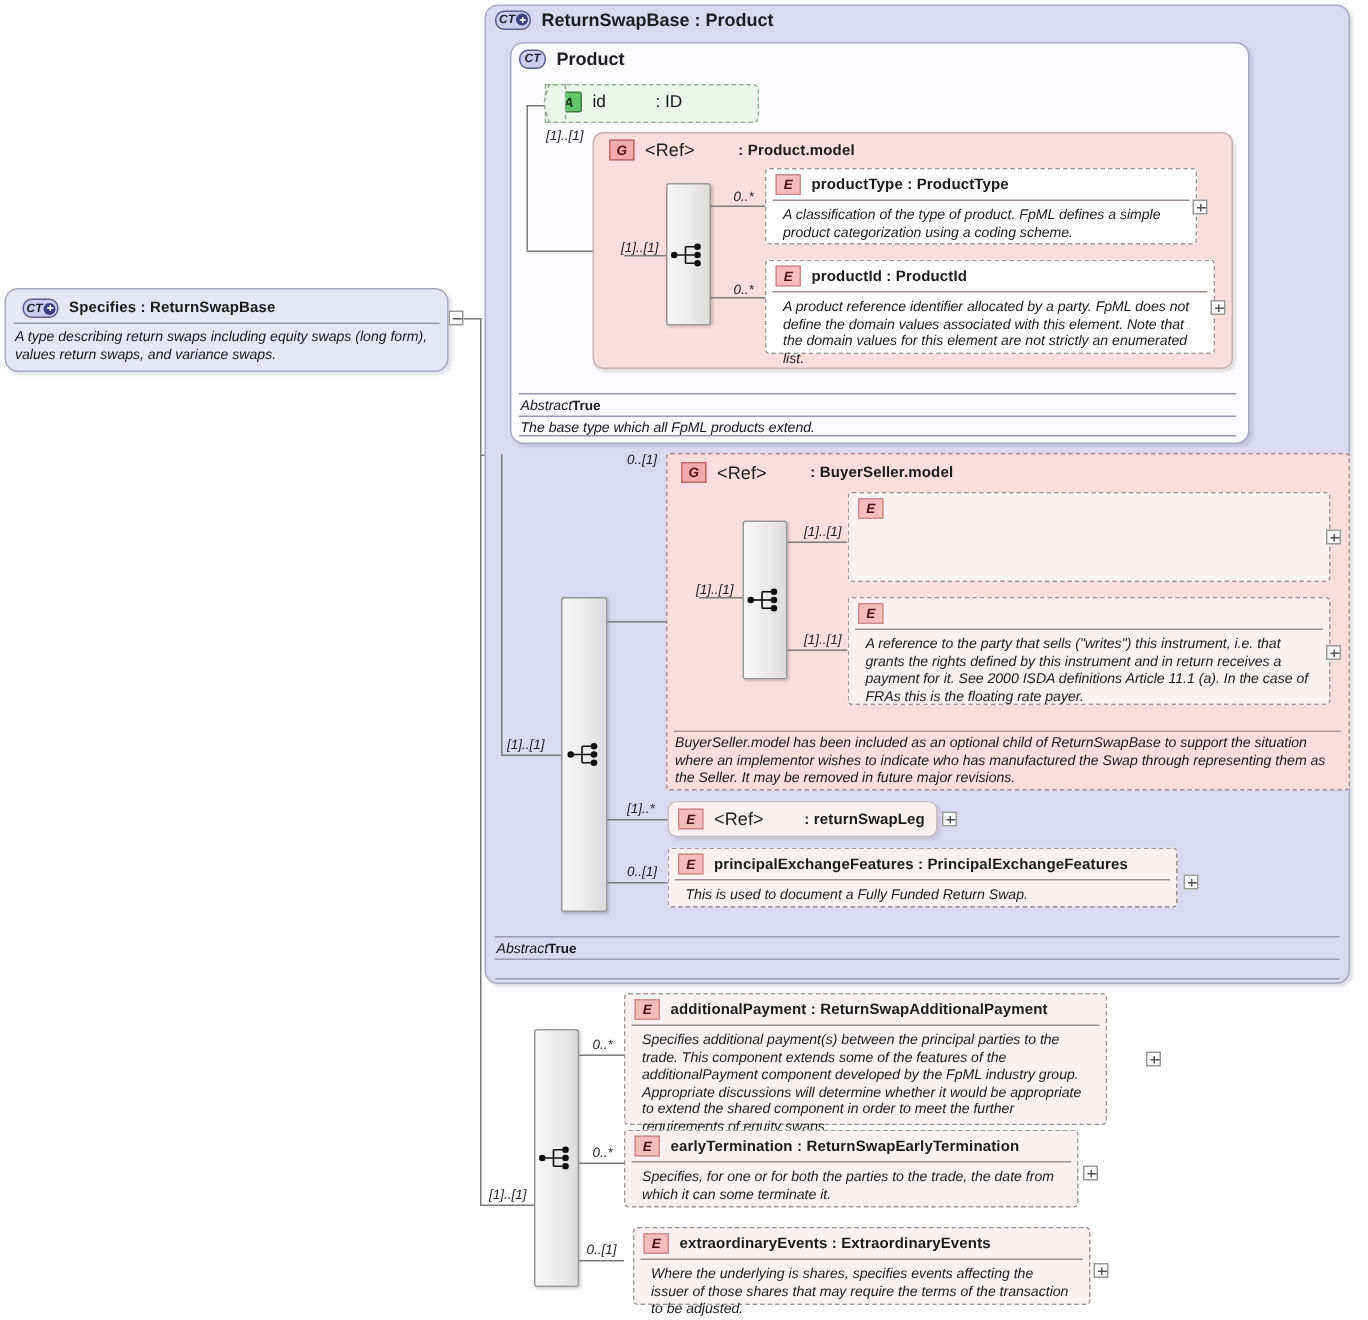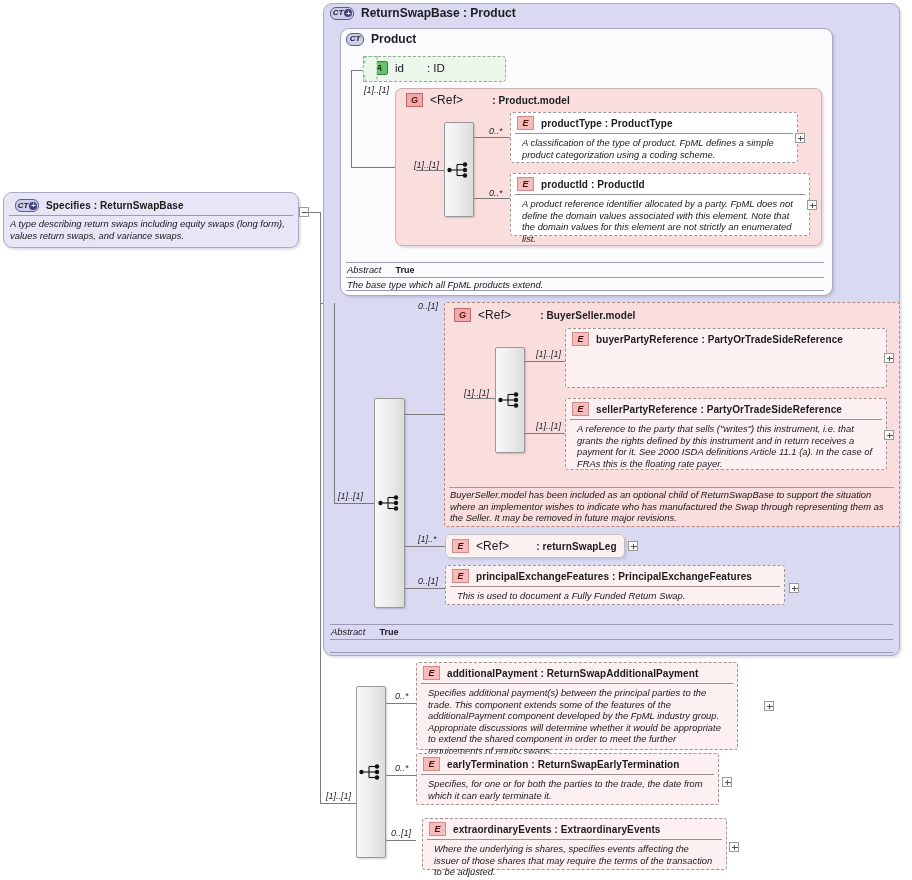--- a/index.html
+++ b/index.html
@@ -152,21 +152,21 @@
   }
 
   
   .footer-row {
     position: absolute;
     font-size: 9.4px;
     color: #16161c;
     white-space: nowrap;
   }
   .footer-row .k { font-style: italic; }
-  .footer-row .v { font-weight: bold; font-style: normal; padding-left: 14px; font-size: 9px;}
+  .footer-row .v { font-weight: bold; font-style: normal; font-size: 9px;}
   .hrule { position: absolute; border-top: 1px solid #9a9ab4; }
 
   
   .seq {
     position: absolute;
     border: 1px solid #999;
     border-radius: 2px;
     background: linear-gradient(to right, #f7f7f7 0%, #eeeeee 45%, #dcdcdc 100%);
     box-shadow: 1px 1px 2px rgba(0,0,0,.18);
   }
@@ -239,21 +239,21 @@
   </div>
 
   <div class="ln v" style="left:351px; top:70px; height:97px;"></div>
   <div class="ln h" style="left:351px; top:70px; width:12px;"></div>
   <div class="ln h" style="left:351px; top:167px; width:65px;"></div>
 
   <div class="attr" style="left:363px; top:56px; width:143px; height:26px;">
     <div class="node-head" style="padding-top:4px;">
       <span class="badge badge-a">A</span>
       <span style="font-size:11.5px; color:#16161c;">id</span>
-      <span style="font-size:11.5px; color:#16161c; margin-left:16px;">: ID</span>
+      <span style="font-size:11.5px; color:#16161c; margin-left:26px;">: ID</span>
     </div>
   </div>
 
   <svg width="16" height="26" style="position:absolute; left:362px; top:56px;">
     <polygon points="15,0.5 4,0.5 0.5,13 4,25.5 15,25.5" fill="#eaf7ea" stroke="#8fae8f" stroke-dasharray="3,2"></polygon>
   </svg>
 
   <div class="card" style="left:364px; top:85px;">[1]..[1]</div>
 
   <div class="g-frame solid" style="left:395px; top:88px; width:427px; height:158px;"></div>
@@ -363,29 +363,27 @@
   <div class="ln h" style="left:466px; top:398px; width:29px;"></div>
 
   <div class="ln h" style="left:525px; top:361px; width:40px;"></div>
   <div class="ln h" style="left:525px; top:433px; width:40px;"></div>
   <div class="card" style="left:536px; top:349px;">[1]..[1]</div>
   <div class="card" style="left:536px; top:421px;">[1]..[1]</div>
 
   <div class="el" style="left:565px; top:328px; width:322px; height:60px;">
     <div class="node-head">
       <span class="badge badge-e">E</span>
-      <span class="node-title">buyerPartyReference : PartyOrTradeSideReference</span>
     </div>
   </div>
   <div class="exp plus" style="left:884px; top:353px;"></div>
 
   <div class="el" style="left:565px; top:398px; width:322px; height:72px;">
     <div class="node-head">
       <span class="badge badge-e">E</span>
-      <span class="node-title">sellerPartyReference : PartyOrTradeSideReference</span>
     </div>
     <div class="node-doc">A reference to the party that sells ("writes") this instrument, i.e. that grants the rights defined by this instrument and in return receives a payment for it. See 2000 ISDA definitions Article 11.1 (a). In the case of FRAs this is the floating rate payer.</div>
   </div>
   <div class="exp plus" style="left:884px; top:430px;"></div>
 
   <div class="hrule" style="left:449px; top:487px; width:445px; border-color:#b09494;"></div>
   <div class="footer-row" style="left:450px; top:489px; font-style:italic; white-space:normal; width:445px; line-height:11.6px;">BuyerSeller.model has been included as an optional child of ReturnSwapBase to support the situation where an implementor wishes to indicate who has manufactured the Swap through representing them as the Seller. It may be removed in future major revisions.</div>
 
   <div class="el solid" style="left:445px; top:534px; width:180px; height:24px;">
     <div class="node-head" style="padding-top:4px; background:#fdf0f0; border-radius:5px;">
@@ -434,21 +432,21 @@
     </div>
     <div class="node-doc">Specifies additional payment(s) between the principal parties to the trade. This component extends some of the features of the additionalPayment component developed by the FpML industry group. Appropriate discussions will determine whether it would be appropriate to extend the shared component in order to meet the further requirements of equity swaps.</div>
   </div>
   <div class="exp plus" style="left:764px; top:701px;"></div>
 
   <div class="el" style="left:416px; top:753px; width:303px; height:52px;">
     <div class="node-head">
       <span class="badge badge-e">E</span>
       <span class="node-title">earlyTermination : ReturnSwapEarlyTermination</span>
     </div>
-    <div class="node-doc">Specifies, for one or for both the parties to the trade, the date from which it can early terminate it.</div>
+    <div class="node-doc">Specifies, for one or for both the parties to the trade, the date from which it can some terminate it.</div>
   </div>
   <div class="exp plus" style="left:722px; top:777px;"></div>
 
   <div class="el" style="left:422px; top:818px; width:305px; height:52px;">
     <div class="node-head">
       <span class="badge badge-e">E</span>
       <span class="node-title">extraordinaryEvents : ExtraordinaryEvents</span>
     </div>
     <div class="node-doc">Where the underlying is shares, specifies events affecting the issuer of those shares that may require the terms of the transaction to be adjusted.</div>
   </div>

